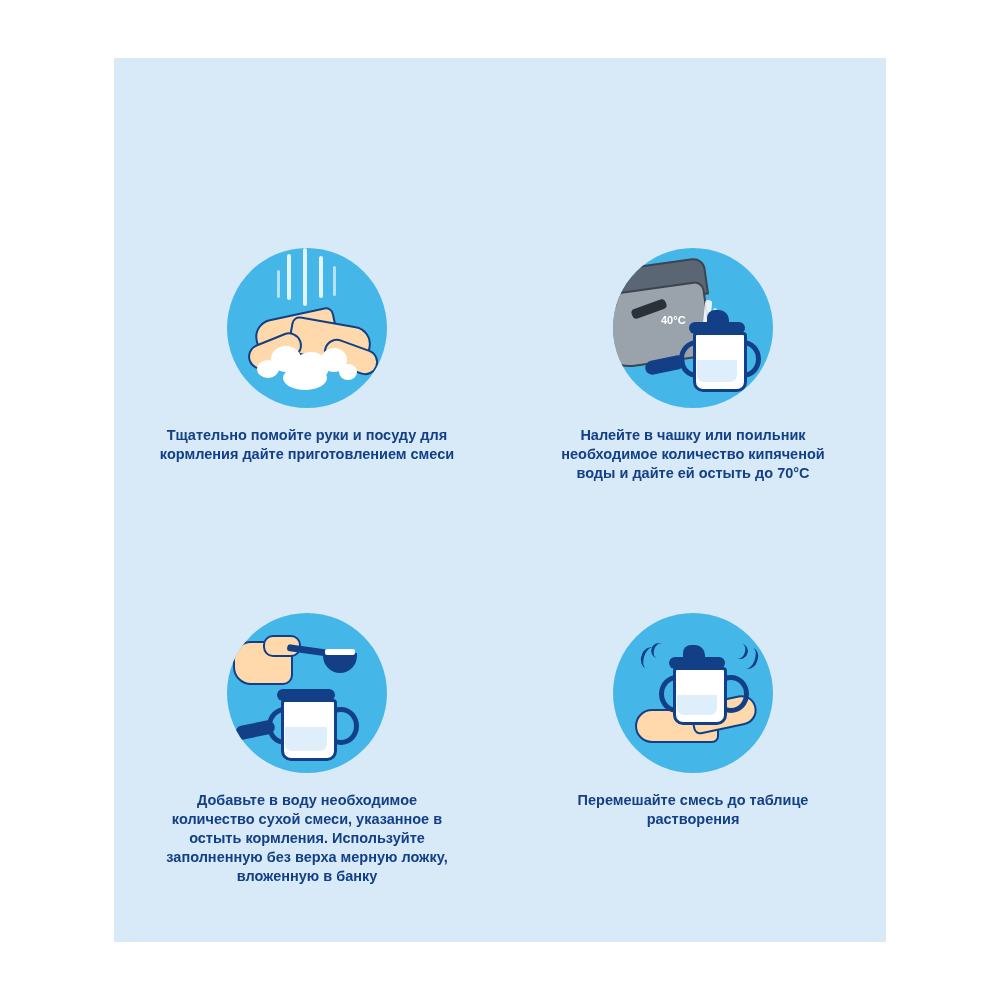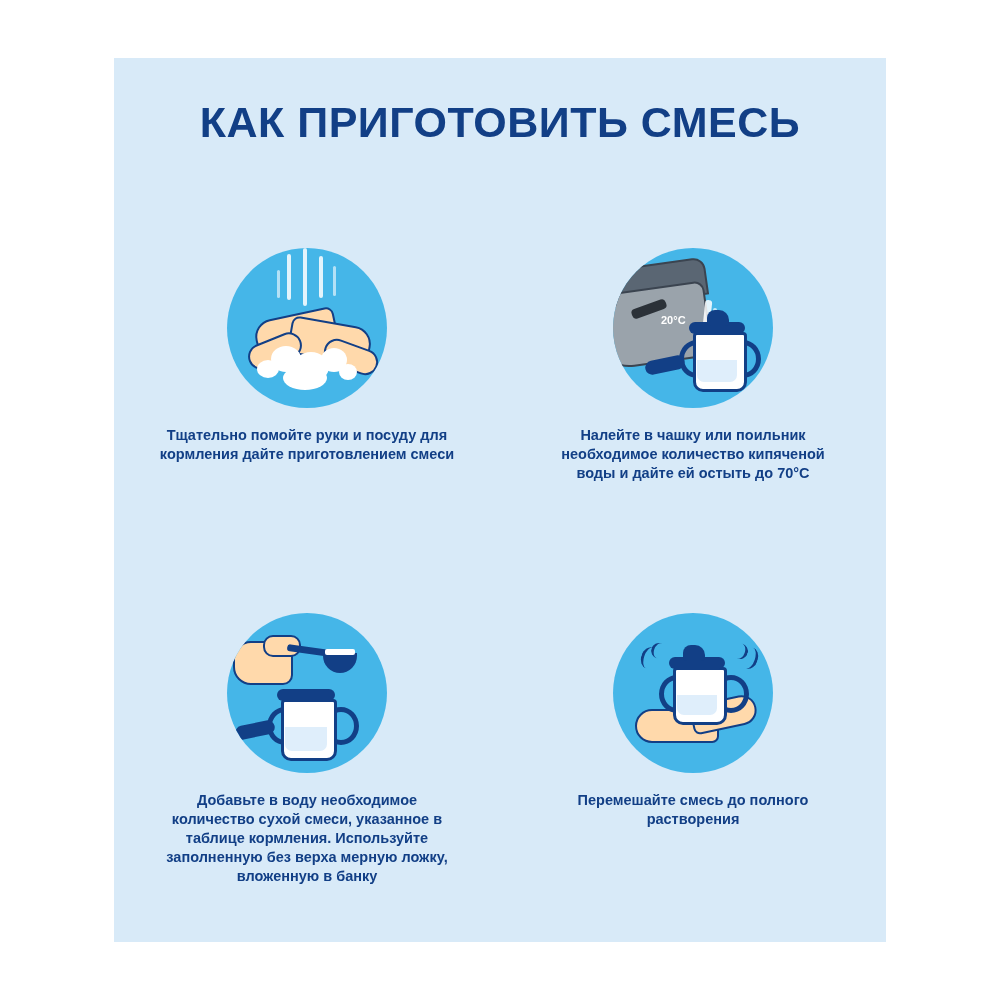--- a/index.html
+++ b/index.html
@@ -192,21 +192,20 @@
     height: 22px;
     width: 14px;
   }
 </style>
 </head>
 <body>
 
 <div class="page">
   <div class="poster">
 
-    <div class="title">КАК ПРИГОТОВИТЬ СМЕСЬ</div>
 
     <div class="grid">
 
       <div class="row">
 
         <div class="cell">
           <div class="circle">
 
             <div class="stream" style="left:60px;  top:6px;  width:4px; height:46px;"></div>
             <div class="stream" style="left:76px;  top:0px;  width:4px; height:58px;"></div>
@@ -228,21 +227,21 @@
           </div>
           <div class="caption">Тщательно помойте руки и посуду для кормления дайте приготовлением смеси</div>
         </div>
 
         <div class="cell">
           <div class="circle">
 
             <div class="kettle-lid" style="left:-14px; top:16px;  width:104px; height:34px; transform:rotate(-8deg);"></div>
             <div class="kettle-body" style="left:-20px; top:40px;  width:112px; height:72px; transform:rotate(-8deg);"></div>
             <div class="kettle-window" style="left:18px; top:56px; width:36px; height:10px;"></div>
-            <div class="kettle-temp" style="left:48px; top:66px;">20°C</div>
+            <div class="kettle-temp" style="left:48px; top:66px;">40°C</div>
 
             <div class="stream" style="left:90px; top:52px; width:7px; height:46px; transform:rotate(6deg);"></div>
             <div class="stream" style="left:100px; top:60px; width:4px; height:34px; opacity:.8;"></div>
 
             <div class="cup-handle" style="left:66px;  top:92px; width:26px; height:28px;"></div>
             <div class="cup-handle" style="left:112px; top:92px; width:26px; height:28px;"></div>
             <div class="cup-body" style="left:80px; top:84px; width:48px; height:54px;"></div>
             <div class="cup-fill" style="left:84px; top:112px; width:40px; height:22px;"></div>
             <div class="cup-lid" style="left:76px; top:74px; width:56px; height:12px;"></div>
             <div class="cup-spout" style="left:94px; top:62px; width:22px; height:16px;"></div>
@@ -264,40 +263,40 @@
             <div class="scoop-bowl" style="left:96px; top:40px; width:34px; height:20px;"></div>
             <div class="powder" style="left:98px; top:36px; width:30px; height:6px; background:#ffffff;"></div>
 
             <div class="cup-handle" style="left:40px;  top:94px; width:26px; height:28px;"></div>
             <div class="cup-handle" style="left:96px;  top:94px; width:26px; height:28px;"></div>
             <div class="cup-body" style="left:54px; top:86px; width:50px; height:56px;"></div>
             <div class="cup-fill" style="left:58px; top:114px; width:42px; height:24px;"></div>
             <div class="cup-lid" style="left:50px; top:76px; width:58px; height:12px;"></div>
             <div class="lid-loose" style="left:8px; top:110px; width:40px; height:14px; transform:rotate(-12deg);"></div>
           </div>
-          <div class="caption">Добавьте в воду необходимое количество сухой смеси, указанное в таблице кормления. Используйте заполненную без верха мерную ложку, вложенную в банку</div>
+          <div class="caption">Добавьте в воду необходимое количество сухой смеси, указанное в остыть кормления. Используйте заполненную без верха мерную ложку, вложенную в банку</div>
         </div>
 
         <div class="cell">
           <div class="circle">
 
             <div class="arc" style="left:28px; top:34px; transform:rotate(18deg);"></div>
             <div class="arc" style="left:38px; top:30px; transform:rotate(18deg); height:16px;"></div>
             <div class="arc" style="left:128px; top:34px; transform:rotate(-162deg);"></div>
             <div class="arc" style="left:118px; top:30px; transform:rotate(-162deg); height:16px;"></div>
 
             <div class="hand-shape" style="left:22px; top:96px; width:80px; height:30px; border-radius:20px 8px 8px 20px;"></div>
             <div class="hand-shape" style="left:78px; top:86px; width:62px; height:26px; transform:rotate(-12deg); border-radius:8px 18px 18px 8px;"></div>
 
             <div class="cup-handle" style="left:46px;  top:62px; width:26px; height:28px;"></div>
             <div class="cup-handle" style="left:100px; top:62px; width:26px; height:28px;"></div>
             <div class="cup-body" style="left:60px; top:54px; width:48px; height:52px;"></div>
             <div class="cup-fill" style="left:64px; top:82px; width:40px; height:20px;"></div>
             <div class="cup-lid" style="left:56px; top:44px; width:56px; height:12px;"></div>
             <div class="cup-spout" style="left:70px; top:32px; width:22px; height:16px;"></div>
           </div>
-          <div class="caption">Перемешайте смесь до полного растворения</div>
+          <div class="caption">Перемешайте смесь до таблице растворения</div>
         </div>
       </div>
 
     </div>
   </div>
 </div>
 
 </body></html>

